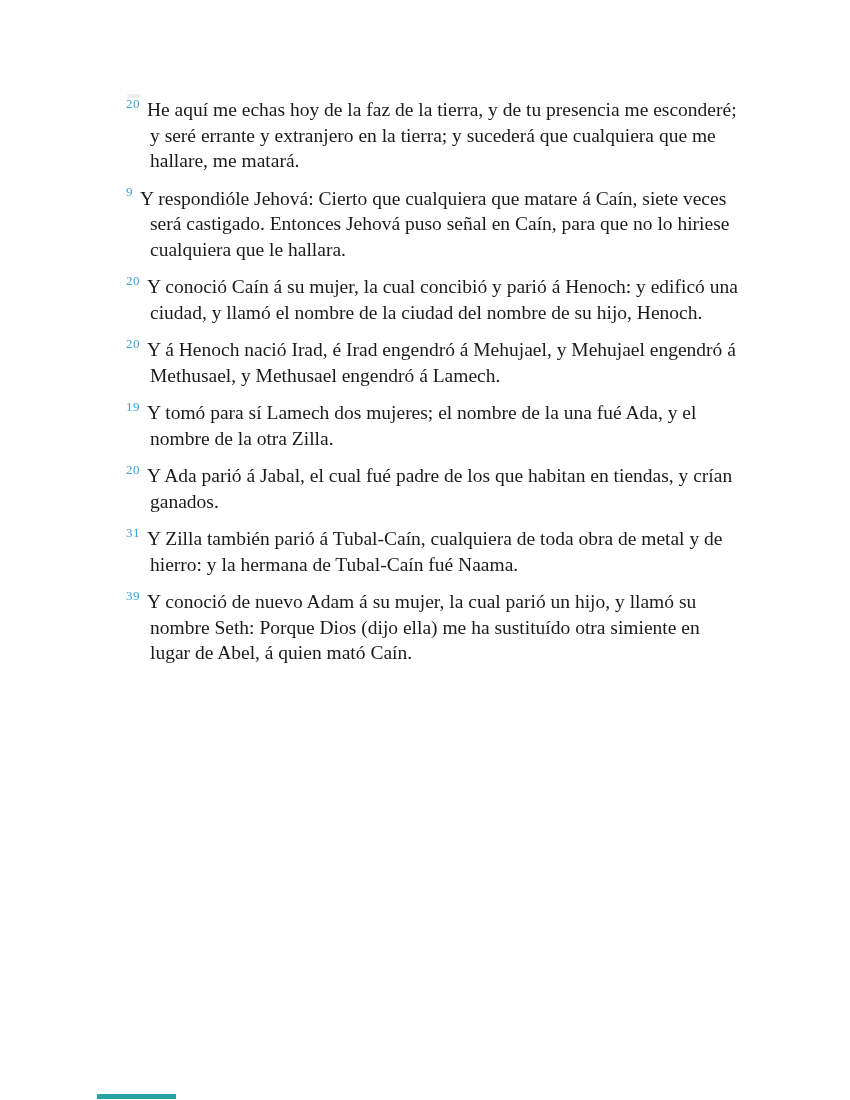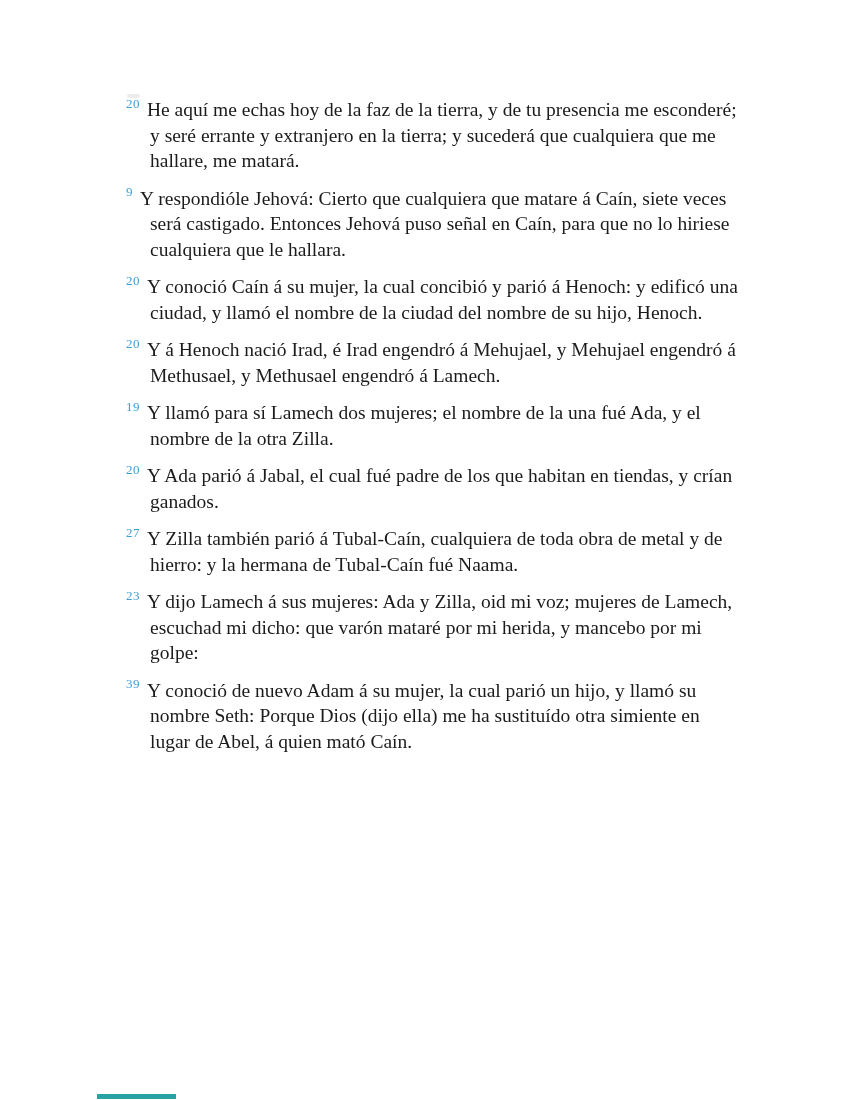--- a/index.html
+++ b/index.html
@@ -64,20 +64,19 @@
 </head>
 <body style="--page-bg: #ffffff; --body-color: #1b1b1b; --vnum-color: #3b9fd8; --accent-color: #28a2a2; --artifact-color: #ececec;">
 
 <main class="page">
   <div class="page-artifact"></div>
   <section class="content" id="verse-list">
       <p class="verse"><sup class="vnum">20</sup><span>He aquí me echas hoy de la faz de la tierra, y de tu presencia me esconderé; y seré errante y extranjero en la tierra; y sucederá que cualquiera que me hallare, me matará.</span></p>
       <p class="verse"><sup class="vnum">9</sup><span>Y respondióle Jehová: Cierto que cualquiera que matare á Caín, siete veces será castigado. Entonces Jehová puso señal en Caín, para que no lo hiriese cualquiera que le hallara.</span></p>
       <p class="verse"><sup class="vnum">20</sup><span>Y conoció Caín á su mujer, la cual concibió y parió á Henoch: y edificó una ciudad, y llamó el nombre de la ciudad del nombre de su hijo, Henoch.</span></p>
       <p class="verse"><sup class="vnum">20</sup><span>Y á Henoch nació Irad, é Irad engendró á Mehujael, y Mehujael engendró á Methusael, y Methusael engendró á Lamech.</span></p>
-      <p class="verse"><sup class="vnum">19</sup><span>Y llamó para sí Lamech dos mujeres; el nombre de la una fué Ada, y el nombre de la otra Zilla.</span></p>
+      <p class="verse"><sup class="vnum">19</sup><span>Y tomó para sí Lamech dos mujeres; el nombre de la una fué Ada, y el nombre de la otra Zilla.</span></p>
       <p class="verse"><sup class="vnum">20</sup><span>Y Ada parió á Jabal, el cual fué padre de los que habitan en tiendas, y crían ganados.</span></p>
-      <p class="verse"><sup class="vnum">27</sup><span>Y Zilla también parió á Tubal-Caín, cualquiera de toda obra de metal y de hierro: y la hermana de Tubal-Caín fué Naama.</span></p>
-      <p class="verse"><sup class="vnum">23</sup><span>Y dijo Lamech á sus mujeres: Ada y Zilla, oid mi voz; mujeres de Lamech, escuchad mi dicho: que varón mataré por mi herida, y mancebo por mi golpe:</span></p>
+      <p class="verse"><sup class="vnum">31</sup><span>Y Zilla también parió á Tubal-Caín, cualquiera de toda obra de metal y de hierro: y la hermana de Tubal-Caín fué Naama.</span></p>
       <p class="verse"><sup class="vnum">39</sup><span>Y conoció de nuevo Adam á su mujer, la cual parió un hijo, y llamó su nombre Seth: Porque Dios (dijo ella) me ha sustituído otra simiente en lugar de Abel, á quien mató Caín.</span></p>
     </section>
   <div class="bottom-accent-bar"></div>
 </main>
 
 </body></html>

